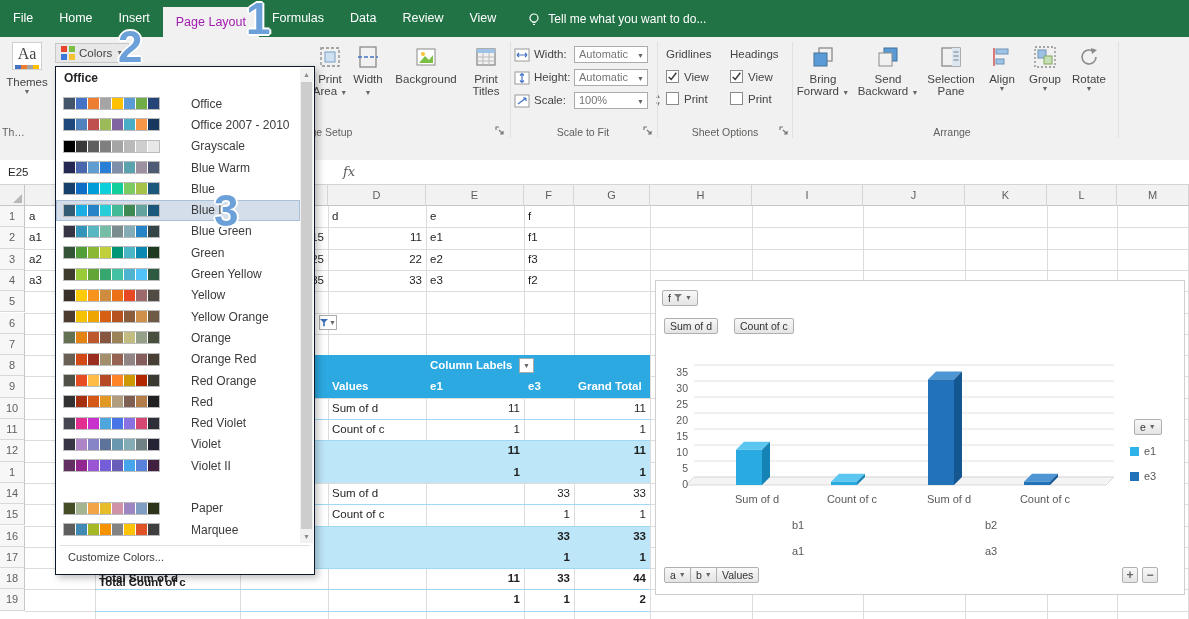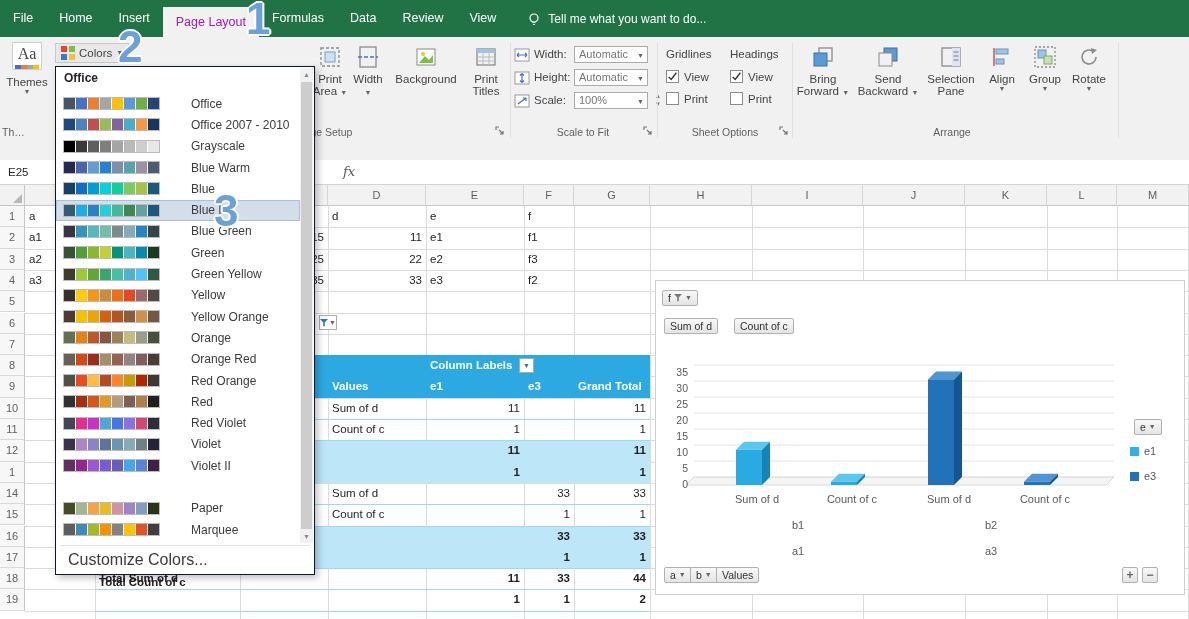--- a/index.html
+++ b/index.html
@@ -62,21 +62,21 @@
 #cm-items{position:absolute;left:0;top:26px;width:244px}
 .mitem{position:absolute;left:0;width:244px;height:21.3px;display:flex;align-items:center;cursor:default}
 .mitem.sel{background:#d3deea;box-shadow:inset 0 0 0 1px #a9c0d8}
 .strip{display:flex;gap:1px;margin-left:7px;border:1px solid #bbb;background:#fff}
 .strip i{width:11px;height:11px;display:inline-block}
 .mname{position:absolute;left:135px;font-size:12px;color:#3b3b3b;white-space:nowrap}
 #cm-scroll{position:absolute;right:1px;top:1px;width:13px;height:475px;background:#f1f1f1}
 .scrbtn{position:absolute;left:0;width:13px;height:13px;background:#f1f1f1;color:#8a8a8a;font-size:7px;text-align:center;line-height:13px}
 #cm-thumb{position:absolute;left:1px;top:14px;width:11px;height:447px;background:#cdcdcd}
 #cm-sep{position:absolute;left:4px;right:4px;top:478px;height:1px;background:#e1e1e1}
-#cm-footer{position:absolute;left:12px;top:484px;font-size:16px;color:#3b3b3b}
+#cm-footer{position:absolute;left:12px;top:484px;font-size:11px;color:#3b3b3b}
 
 .ann{position:absolute;font-size:44px;font-weight:bold;color:#6ca0d8;z-index:40;font-family:"Liberation Sans",sans-serif;
  text-shadow:-2px 0 0 #fff,2px 0 0 #fff,0 -2px 0 #fff,0 2px 0 #fff,-1px -1px 0 #fff,1px 1px 0 #fff,-1px 1px 0 #fff,1px -1px 0 #fff}
 </style>
 </head>
 <body>
 
 <div id="tabbar">
   <div id="tabs">
       <div class="tab">File</div>

